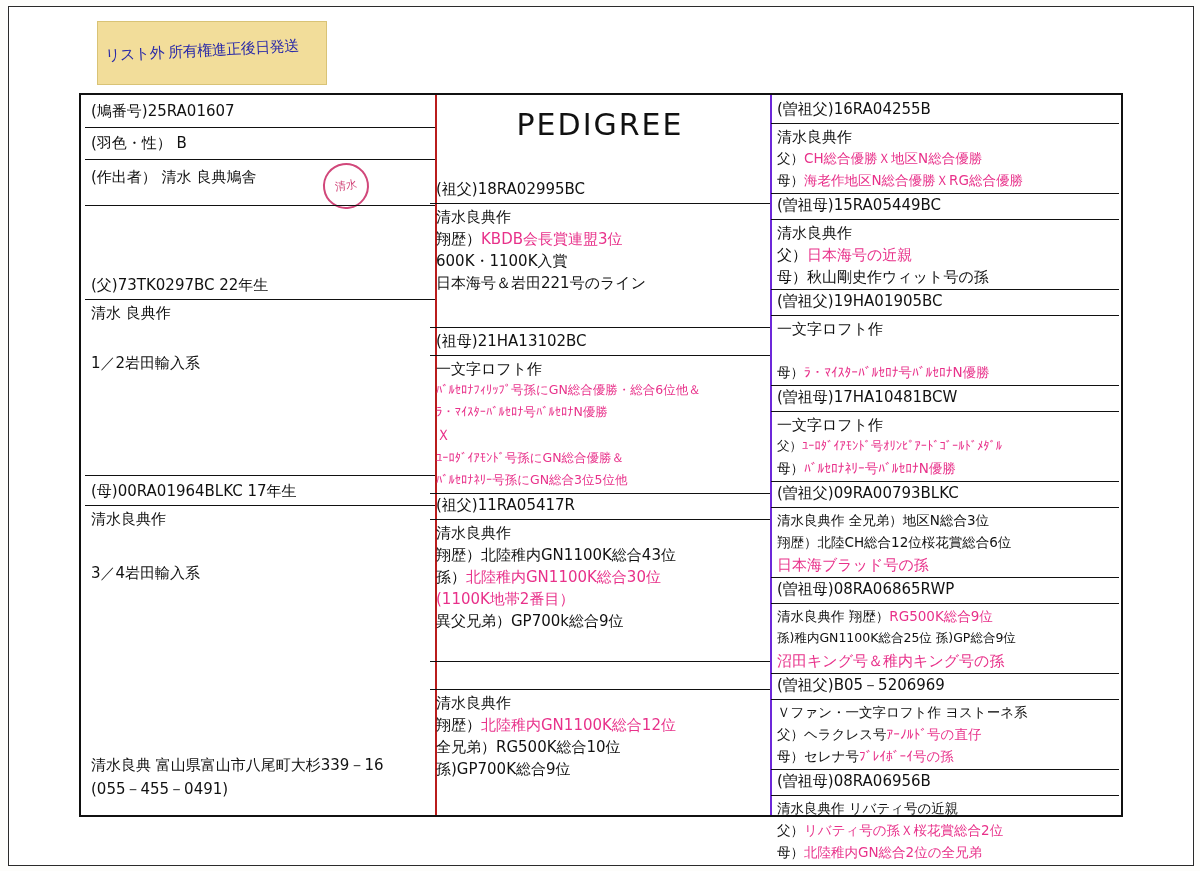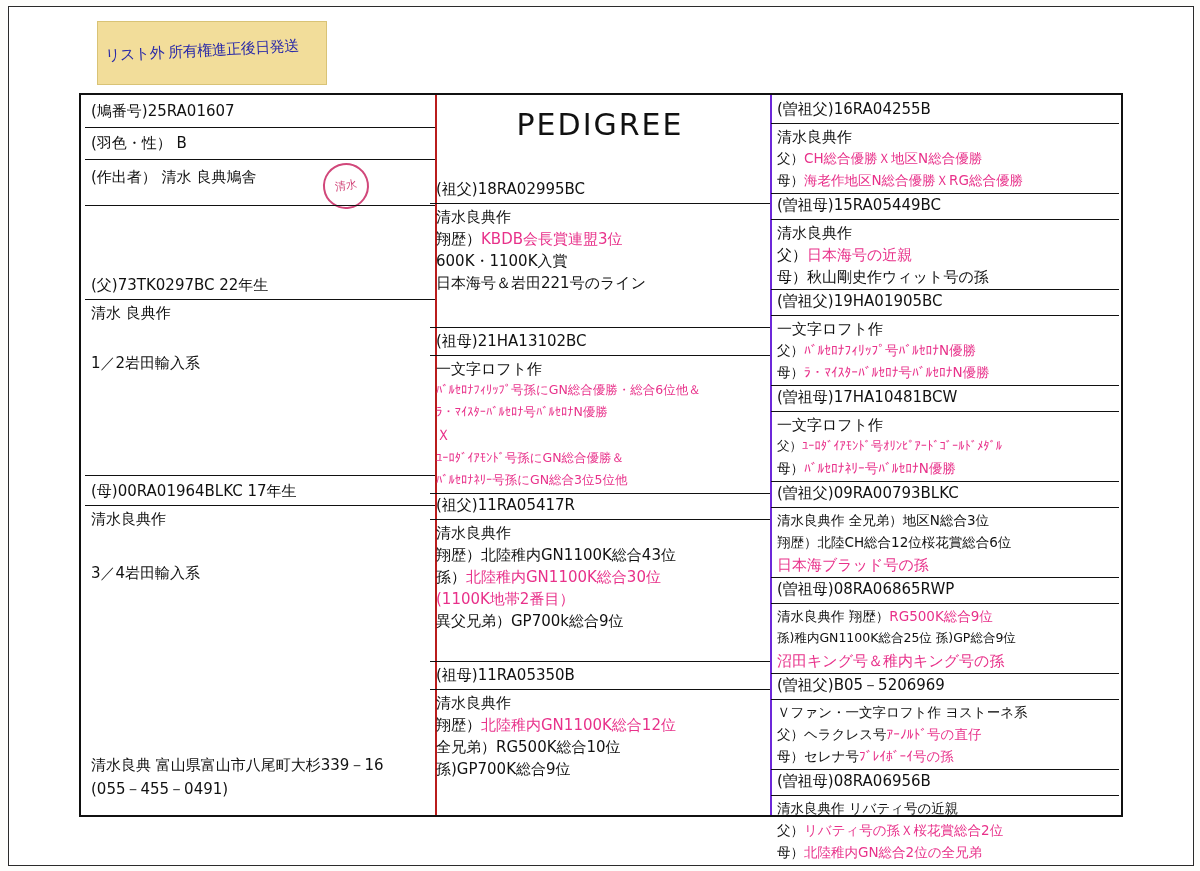--- a/index.html
+++ b/index.html
@@ -120,21 +120,20 @@
       <div class="hline" style="top:424px"></div>
       <div class="cell t" style="top:428px">清水良典作</div>
       <div class="cell t" style="top:450px">翔歴）北陸稚内GN1100K総合43位</div>
       <div class="cell t" style="top:472px">
         <span>孫）</span><span class="red">北陸稚内GN1100K総合30位</span>
       </div>
       <div class="cell t red ctr" style="top:494px">(1100K地帯2番目）</div>
       <div class="cell t" style="top:516px">異父兄弟）GP700k総合9位</div>
       <div class="hline" style="top:566px"></div>
 
-      <div class="cell t" style="top:570px">(祖母)11RA05350B</div>
       <div class="hline" style="top:594px"></div>
       <div class="cell t" style="top:598px">清水良典作</div>
       <div class="cell t" style="top:620px">
         <span>翔歴）</span><span class="red">北陸稚内GN1100K総合12位</span>
       </div>
       <div class="cell t" style="top:642px">全兄弟）RG500K総合10位</div>
       <div class="cell t" style="top:664px">孫)GP700K総合9位</div>
     </div>
 
     <div class="col c-right">
@@ -155,23 +154,20 @@
       <div class="cell t" style="top:128px">清水良典作</div>
       <div class="cell t" style="top:150px">
         <span>父）</span><span class="red">日本海号の近親</span>
       </div>
       <div class="cell t" style="top:172px">母）秋山剛史作ウィット号の孫</div>
       <div class="hline" style="top:194px"></div>
 
       <div class="cell t" style="top:196px">(曽祖父)19HA01905BC</div>
       <div class="hline" style="top:220px"></div>
       <div class="cell t" style="top:224px">一文字ロフト作</div>
-      <div class="cell t sm" style="top:246px">
-        <span>父）</span><span class="red">ﾊﾞﾙｾﾛﾅﾌｨﾘｯﾌﾟ号ﾊﾞﾙｾﾛﾅN優勝</span>
-      </div>
       <div class="cell t sm" style="top:268px">
         <span>母）</span><span class="red">ﾗ・ﾏｲｽﾀｰﾊﾞﾙｾﾛﾅ号ﾊﾞﾙｾﾛﾅN優勝</span>
       </div>
       <div class="hline" style="top:290px"></div>
 
       <div class="cell t" style="top:292px">(曽祖母)17HA10481BCW</div>
       <div class="hline" style="top:316px"></div>
       <div class="cell t" style="top:320px">一文字ロフト作</div>
       <div class="cell t xs" style="top:342px">
         <span>父）</span><span class="red">ﾕｰﾛﾀﾞｲｱﾓﾝﾄﾞ号ｵﾘﾝﾋﾟｱｰﾄﾞｺﾞｰﾙﾄﾞﾒﾀﾞﾙ</span>

